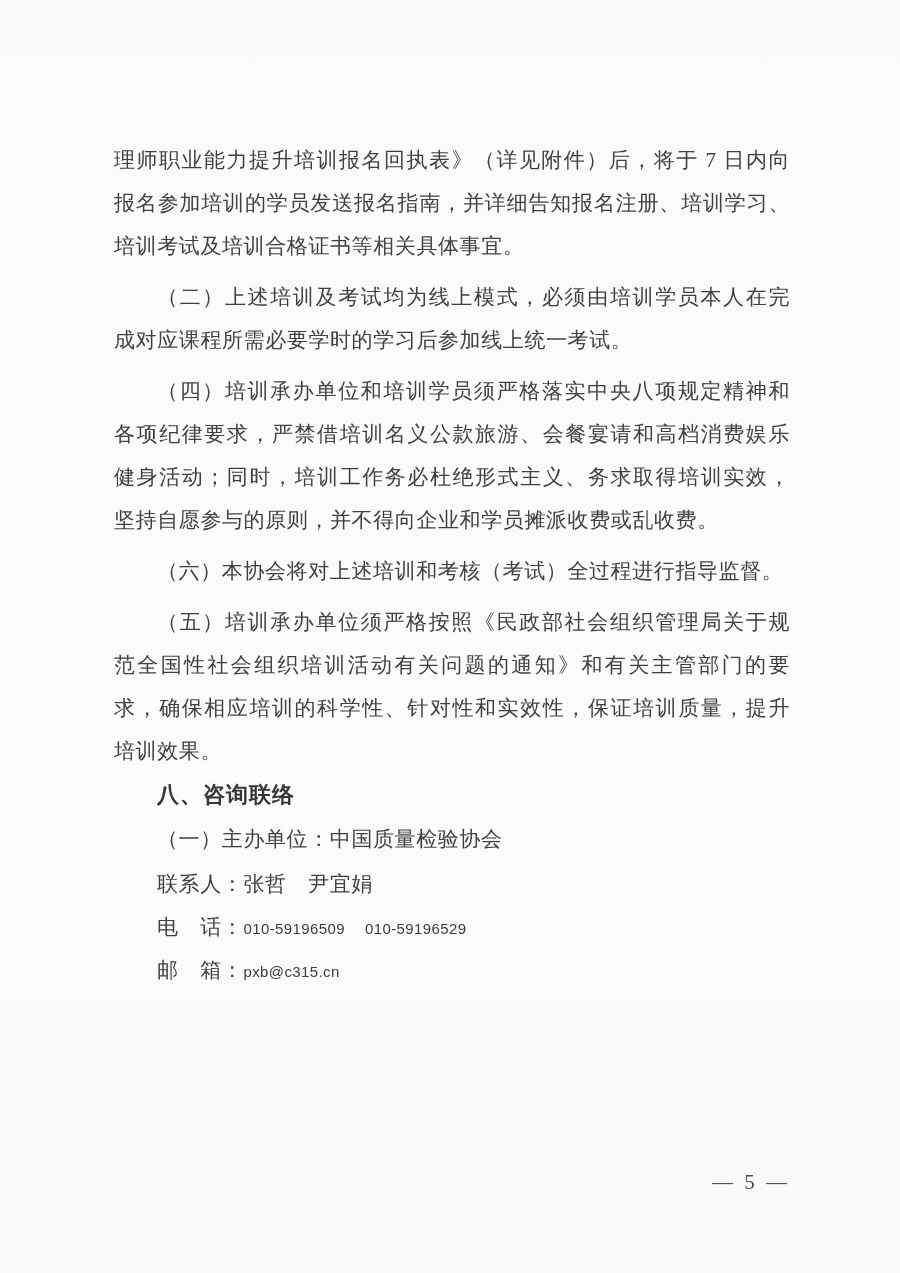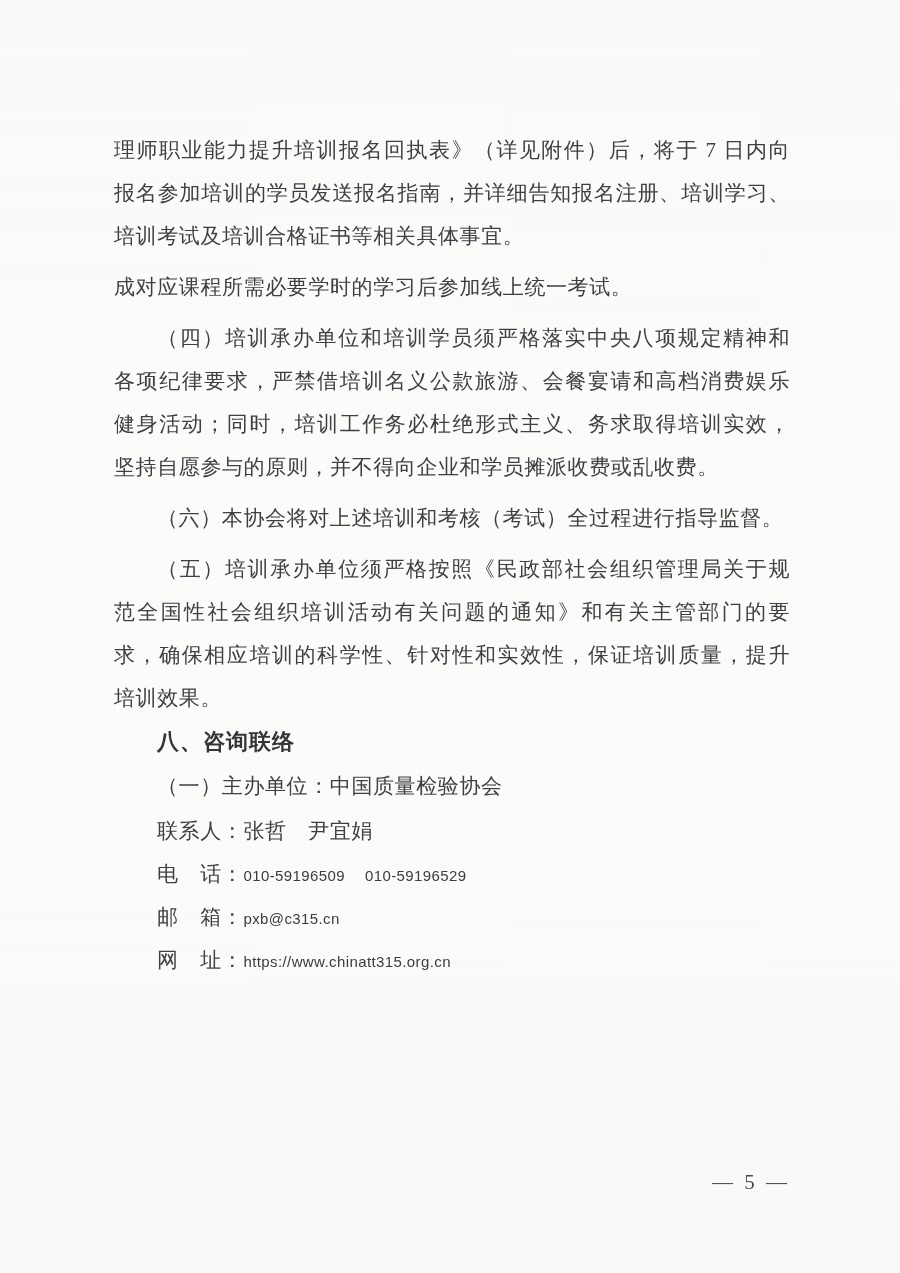--- a/index.html
+++ b/index.html
@@ -2,21 +2,21 @@
 <html><head>
 <meta charset="utf-8">
 <style>
   html,body { margin:0; padding:0; background:#e8e8e6; }
   .page {
     position:relative; width:900px; height:1273px;
     background:linear-gradient(180deg,#fafaf8 0%,#fbfbf9 60%,#f9f9f7 100%);
     font-family:"Liberation Serif","DejaVu Serif",serif;
     color:#3f3f3f; overflow:hidden;
   }
-  .body-text { position:absolute; left:114px; top:129px; width:676px; }
+  .body-text { position:absolute; left:114px; top:139px; width:676px; }
   .ln { font-size:21px; line-height:43px; height:43px; letter-spacing:0.6px; }
   .j  { text-align:justify; text-align-last:justify; }
   .ind { text-indent:43px; }
   .mt8 { margin-top:8px; }
   .mt2 { margin-top:2px; }
   .heading {
     font-family:Liberation Sans, sans-serif;
     font-weight:700; font-size:22px; color:#353535;
     line-height:43px; height:43px; text-indent:43px; letter-spacing:1px;
   }
@@ -36,20 +36,21 @@
 <div class="page">
   <div class="body-text">
 
     <div>
       <div class="ln j">理师职业能力提升培训报名回执表》（详见附件）后，将于 7 日内向</div>
       <div class="ln j">报名参加培训的学员发送报名指南，并详细告知报名注册、培训学习、</div>
       <div class="ln">培训考试及培训合格证书等相关具体事宜。</div>
     </div>
 
     <div class="mt8">
+      <div class="ln j ind">（二）上述培训及考试均为线上模式，必须由培训学员本人在完</div>
       <div class="ln">成对应课程所需必要学时的学习后参加线上统一考试。</div>
     </div>
 
 
     <div class="mt8">
       <div class="ln j ind">（四）培训承办单位和培训学员须严格落实中央八项规定精神和</div>
       <div class="ln j">各项纪律要求，严禁借培训名义公款旅游、会餐宴请和高档消费娱乐</div>
       <div class="ln j">健身活动；同时，培训工作务必杜绝形式主义、务求取得培训实效，</div>
       <div class="ln">坚持自愿参与的原则，并不得向企业和学员摊派收费或乱收费。</div>
     </div>
@@ -74,20 +75,17 @@
     </div>
 
     <div class="ln ind">
       <span>电　话：</span><span class="ascii">010-59196509</span><span class="ascii gap">010-59196529</span>
     </div>
 
     <div class="ln ind">
       <span>邮　箱：</span><span class="ascii">pxb@c315.cn</span>
     </div>
 
-    <div class="ln ind">
-      <span>网　址：</span><span class="ascii">https://www.chinatt315.org.cn</span>
-    </div>
 
   </div>
 
   <div class="page-number">— 5 —</div>
 </div>
 
 </body></html>

